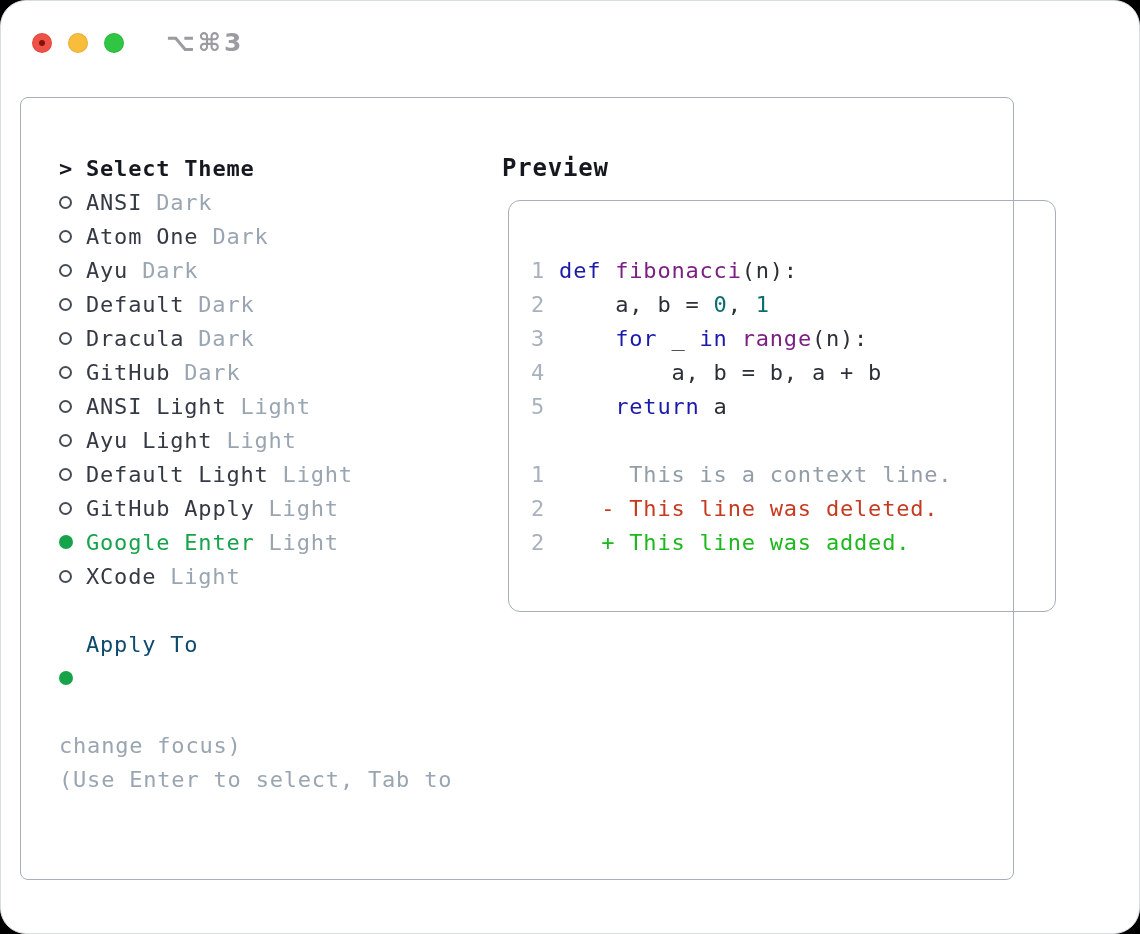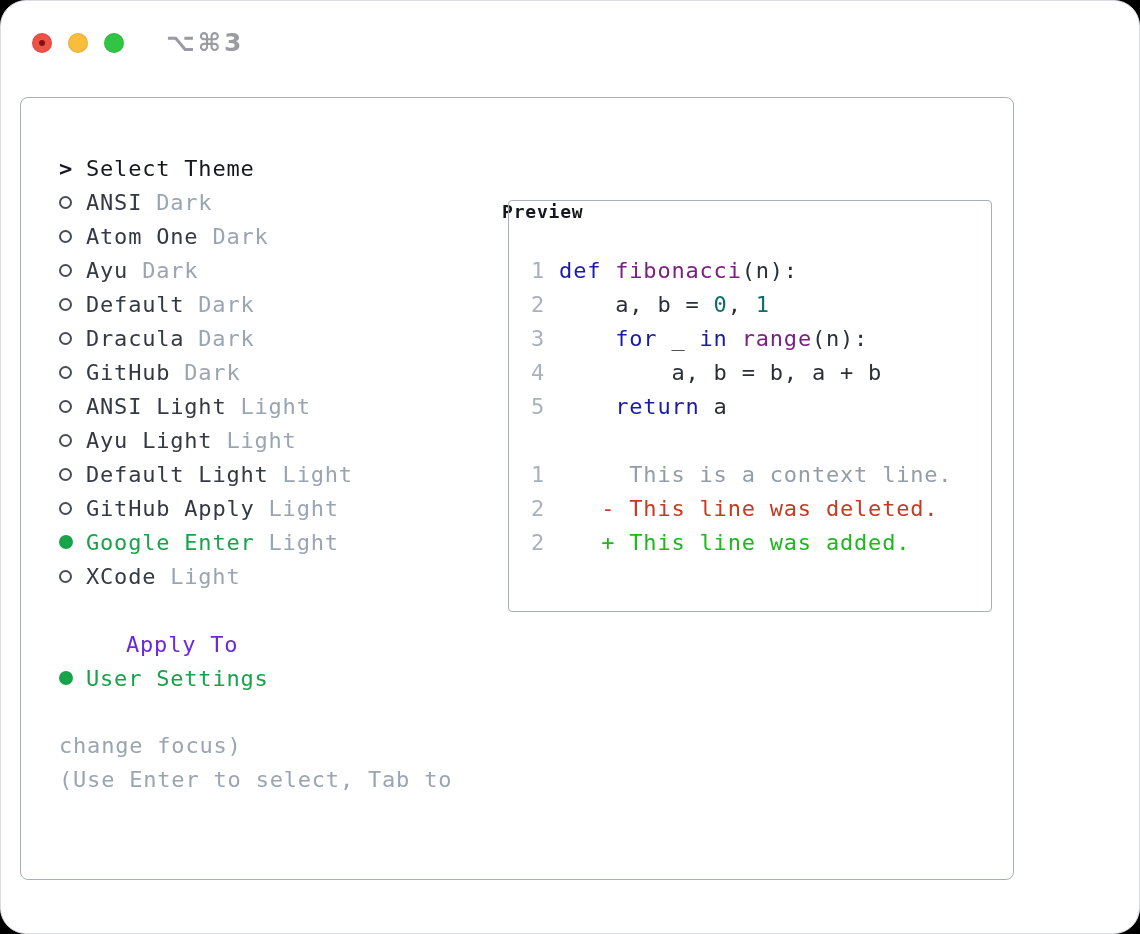--- a/index.html
+++ b/index.html
@@ -29,30 +29,30 @@
   .main-box { position:absolute; left:19px; top:96px; width:994px; height:783px;
               border:1.5px solid var(--border); border-radius:8px; }
 
   .left-col { position:absolute; left:38px; top:53px; font-size:22px;
               letter-spacing:0.8px; color:var(--text); }
   .row { display:flex; align-items:center; height:34px; white-space:nowrap; }
   .bullet-col { width:27px; flex:none; display:flex; align-items:center; }
   .bullet { width:13px; height:13px; border:2px solid #474d57; border-radius:50%; }
   .bullet.filled { width:14px; height:14px; background:var(--accent); border-color:var(--accent); }
   .cursor-glyph { font-weight:bold; color:#15181e; }
-  .header-label { font-weight:normal; color:#15181e; }
-  .plain-header { color:#6d28d9;margin-left:40px; }
+  .header-label { font-weight:bold; color:#15181e; }
+  .plain-header { color:#0c4a6e; }
   .suffix { color:var(--muted); margin-left:14px; }
   .selected .label { color:var(--accent); }
   .hint-line { height:34px; line-height:34px; color:var(--muted); }
 
   .preview-title { position:absolute; left:481px; top:53px; height:34px; line-height:34px;
-                   font-size:18px; font-weight:bold; letter-spacing:0.8px; color:#15181e;margin-top:44px; }
-  .preview-box { position:absolute; left:487px; top:102px; width:484px; height:412px;
-                 border:1.5px solid var(--border); border-radius:4px; overflow:hidden; }
+                   font-size:24px; font-weight:bold; letter-spacing:0.8px; color:#15181e; }
+  .preview-box { position:absolute; left:487px; top:102px; width:548px; height:412px;
+                 border:1.5px solid var(--border); border-radius:12px; overflow:hidden; }
   .preview-code { padding:53px 0 0 22px; font-size:22px; letter-spacing:0.8px; white-space:pre; }
   .code-line { height:34px; line-height:34px; }
   .tok-ln  { color:var(--syn-ln); }
   .tok-kw  { color:var(--syn-kw); }
   .tok-fn  { color:var(--syn-fn); }
   .tok-num { color:var(--syn-num); }
   .tok-pl  { color:var(--syn-pl); }
   .tok-ctx { color:var(--syn-ctx);text-align:right; }
   .tok-del { color:var(--syn-del); }
   .tok-add { color:var(--syn-add); }
@@ -173,21 +173,20 @@
       <div class="row">
         <span class="bullet-col"></span>
         <span class="plain-header">Apply To</span>
       </div>
 
       <div>
           <div class="row selected">
             <span class="bullet-col">
               <span class="bullet filled"></span>
             </span>
-            <span class="label">User Settings</span>
           </div>
         </div>
 
       <div class="row"></div>
 
       <div class="hint-line">change focus)</div>
       <div class="hint-line">(Use Enter to select, Tab to</div>
     </div>
 
     <div class="preview-title">Preview</div>

